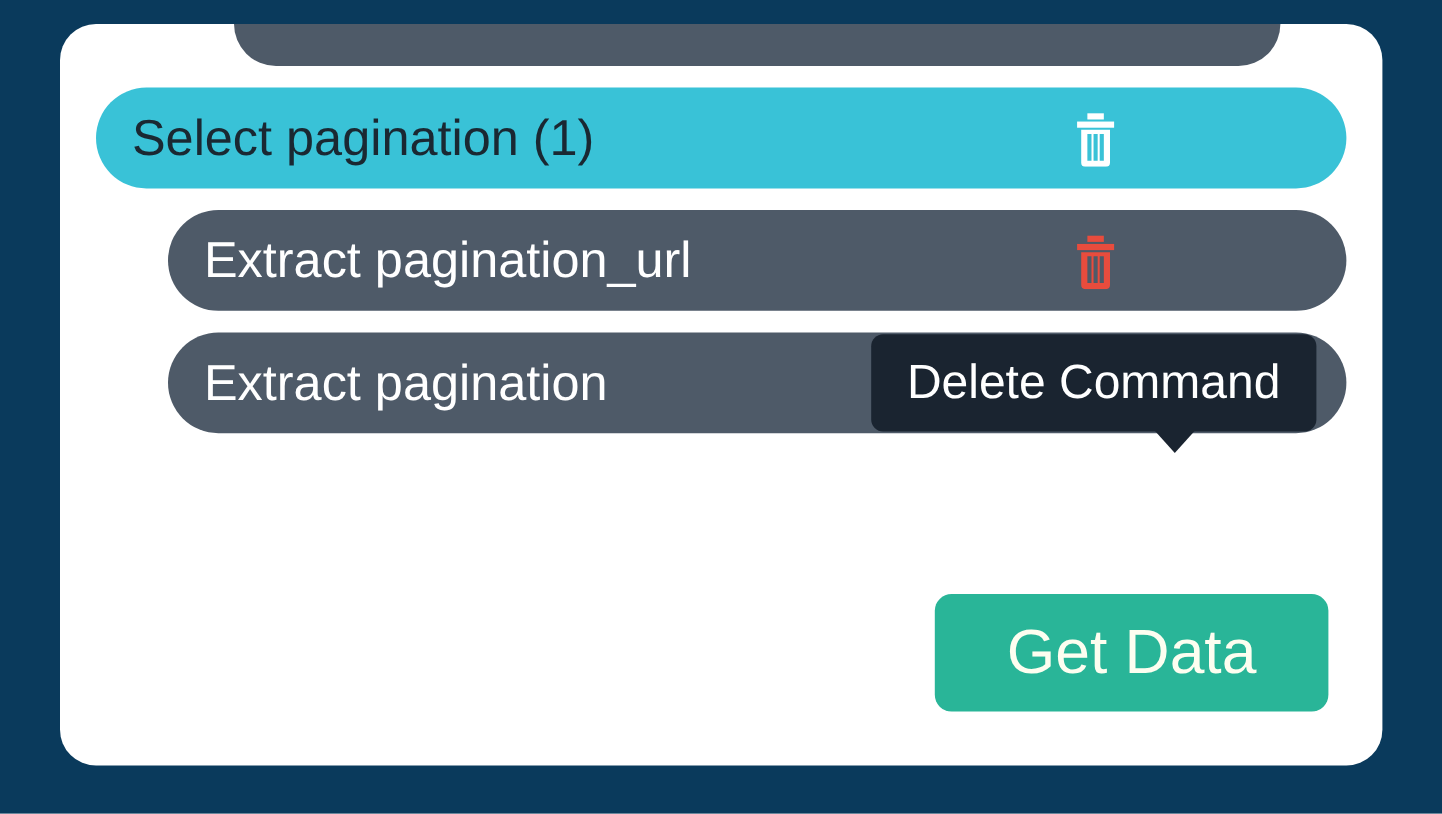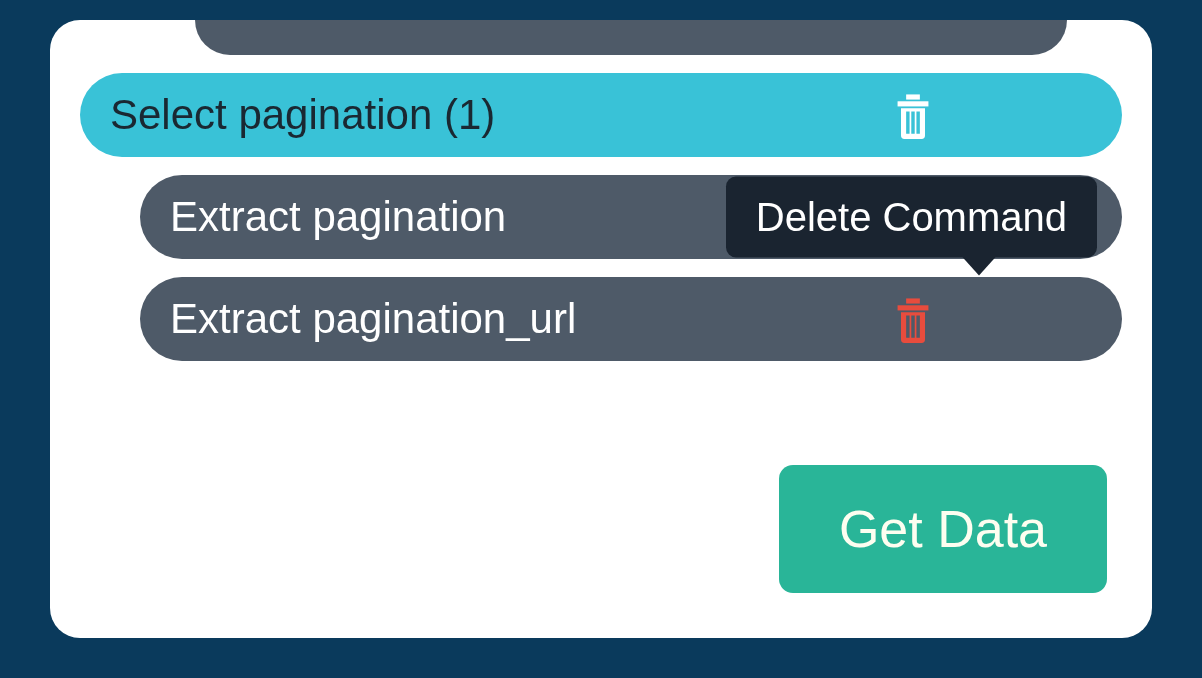--- a/index.html
+++ b/index.html
@@ -102,21 +102,21 @@
       border-top: 20px solid #1a2430;
     }
     .get-data-btn {
       position: absolute;
       right: 45px;
       bottom: 45px;
       background: #29b598;
       color: #fdfef0;
       font-size: 52px;
       font-weight: 400;
-      padding: 34px 60px;
+      padding: 19px 60px;
       border: none;
       border-radius: 14px;
       cursor: pointer;
     }
   </style>
 </head>
 <body>
 
 <div class="panel">
   <div class="top-bar"></div>
@@ -137,37 +137,37 @@
           <path d="M5 10 L5 26 Q5 28 7 28 L17 28 Q19 28 19 26 L19 10 Z M8 12 L10 12 L10 25 L8 25 Z M11 12 L13 12 L13 25 L11 25 Z M14 12 L16 12 L16 25 L14 25 Z"></path>
         </svg>
       </span>
     </div>
   </div>
 
   <div class="row row-extract">
     <div class="row-label">
       <span class="label-action">Extract</span>
       <span> </span>
-      <span class="label-name">pagination</span>
-    </div>
-    <div class="icon-wrap"></div>
-    <div class="tooltip">Delete Command</div>
-  </div>
-
-  <div class="row row-extract">
-    <div class="row-label">
-      <span class="label-action">Extract</span>
-      <span> </span>
       <span class="label-name">pagination_url</span>
     </div>
     <div class="icon-wrap">
       <span class="trash-icon trash-red">
         <svg viewBox="0 0 24 28" width="42" height="48">
           <rect x="3" y="6" width="18" height="3"></rect>
           <rect x="8" y="2" width="8" height="3"></rect>
           <path d="M5 10 L5 26 Q5 28 7 28 L17 28 Q19 28 19 26 L19 10 Z M8 12 L10 12 L10 25 L8 25 Z M11 12 L13 12 L13 25 L11 25 Z M14 12 L16 12 L16 25 L14 25 Z"></path>
         </svg>
       </span>
     </div>
   </div>
 
+  <div class="row row-extract">
+    <div class="row-label">
+      <span class="label-action">Extract</span>
+      <span> </span>
+      <span class="label-name">pagination</span>
+    </div>
+    <div class="icon-wrap"></div>
+    <div class="tooltip">Delete Command</div>
+  </div>
+
   <button class="get-data-btn">Get Data</button>
 </div>
 
 </body></html>

